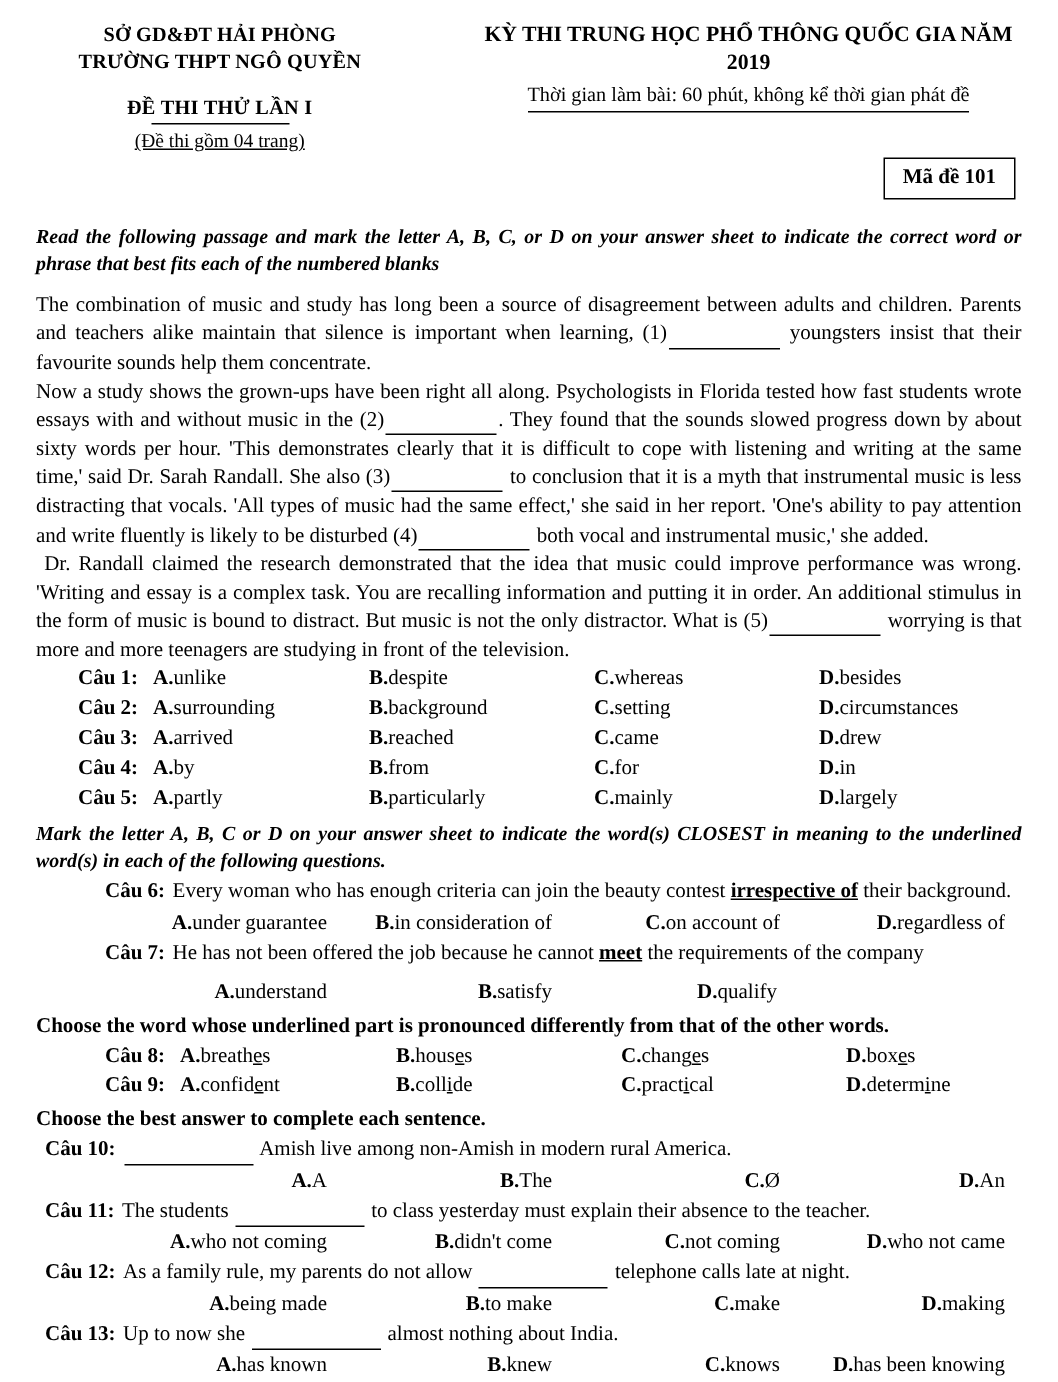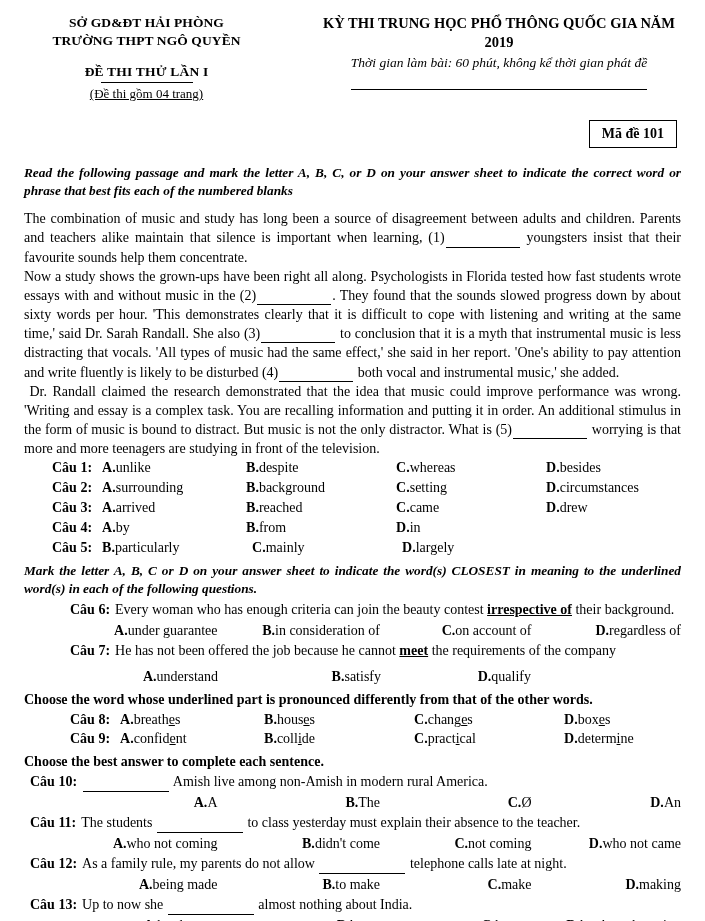--- a/index.html
+++ b/index.html
@@ -30,26 +30,25 @@
     font-weight: bold;
     font-size: 14.5px;
     line-height: 1.3;
   }
   .exam-sub {
     font-size: 14px;
     line-height: 1.5;
   }
   .exam-sub b { font-weight: bold; }
   .time-line {
-    font-style: italic;
     font-size: 13.5px;
     line-height: 1.6;
     display: inline-block;
     border-bottom: 1px solid #000;
-    padding-bottom: 16px;
+    padding-bottom: 1px;
   }
   .de-thi {
     font-weight: bold;
     font-size: 13.5px;
     margin-top: 14px;
     letter-spacing: 0.2px;
   }
   .de-thi-underline {
     width: 92px;
     height: 0;
@@ -146,21 +145,21 @@
   .opts-row {
     font-size: 14px;
     line-height: 1.45;
     display: flex;
     padding-left: 44px;
     margin-top: 1px;
     text-align: right;
   }
   .opts-row .opt { }
   .ow-a { width: 150px; }
-  .ow-b { width: 150px; margin-left: 13px; }
+  .ow-b { width: 150px; }
   .ow-c { width: 152px; }
   .ow-d { width: 150px; }
   .block { margin-top: 2px; }
   .tight { margin-top: 0; }
 </style>
 </head>
 <body>
 
 <div class="page">
 
@@ -228,27 +227,29 @@
         <span class="opt c-w2"><b>C.</b><span>came</span></span>
         <span class="opt"><b>D.</b><span>drew</span></span>
       </span>
     </div>
 
     <div class="qrow q-indent-1">
       <span class="qlabel">Câu 4:</span>
       <span class="opts">
         <span class="opt c-w1"><b>A.</b><span>by</span></span>
         <span class="opt c-w2"><b>B.</b><span>from</span></span>
+        <span class="opt c-w2"><b>C.</b><span>for</span></span>
         <span class="opt"><b>D.</b><span>in</span></span>
       </span>
     </div>
 
     <div class="qrow q-indent-1">
       <span class="qlabel">Câu 5:</span>
       <span class="opts">
+        <span class="opt c-w1"><b>A.</b><span>partly</span></span>
         <span class="opt c-w2"><b>B.</b><span>particularly</span></span>
         <span class="opt c-w2"><b>C.</b><span>mainly</span></span>
         <span class="opt"><b>D.</b><span>largely</span></span>
       </span>
     </div>
   </div>
 
   <div class="instr-italic" style="margin-top:4px">Mark the letter A, B, C or D on your answer sheet to indicate the word(s) CLOSEST in meaning to the underlined word(s) in each of the following questions.</div>
 
   <div class="qrow q-indent-2 block">

